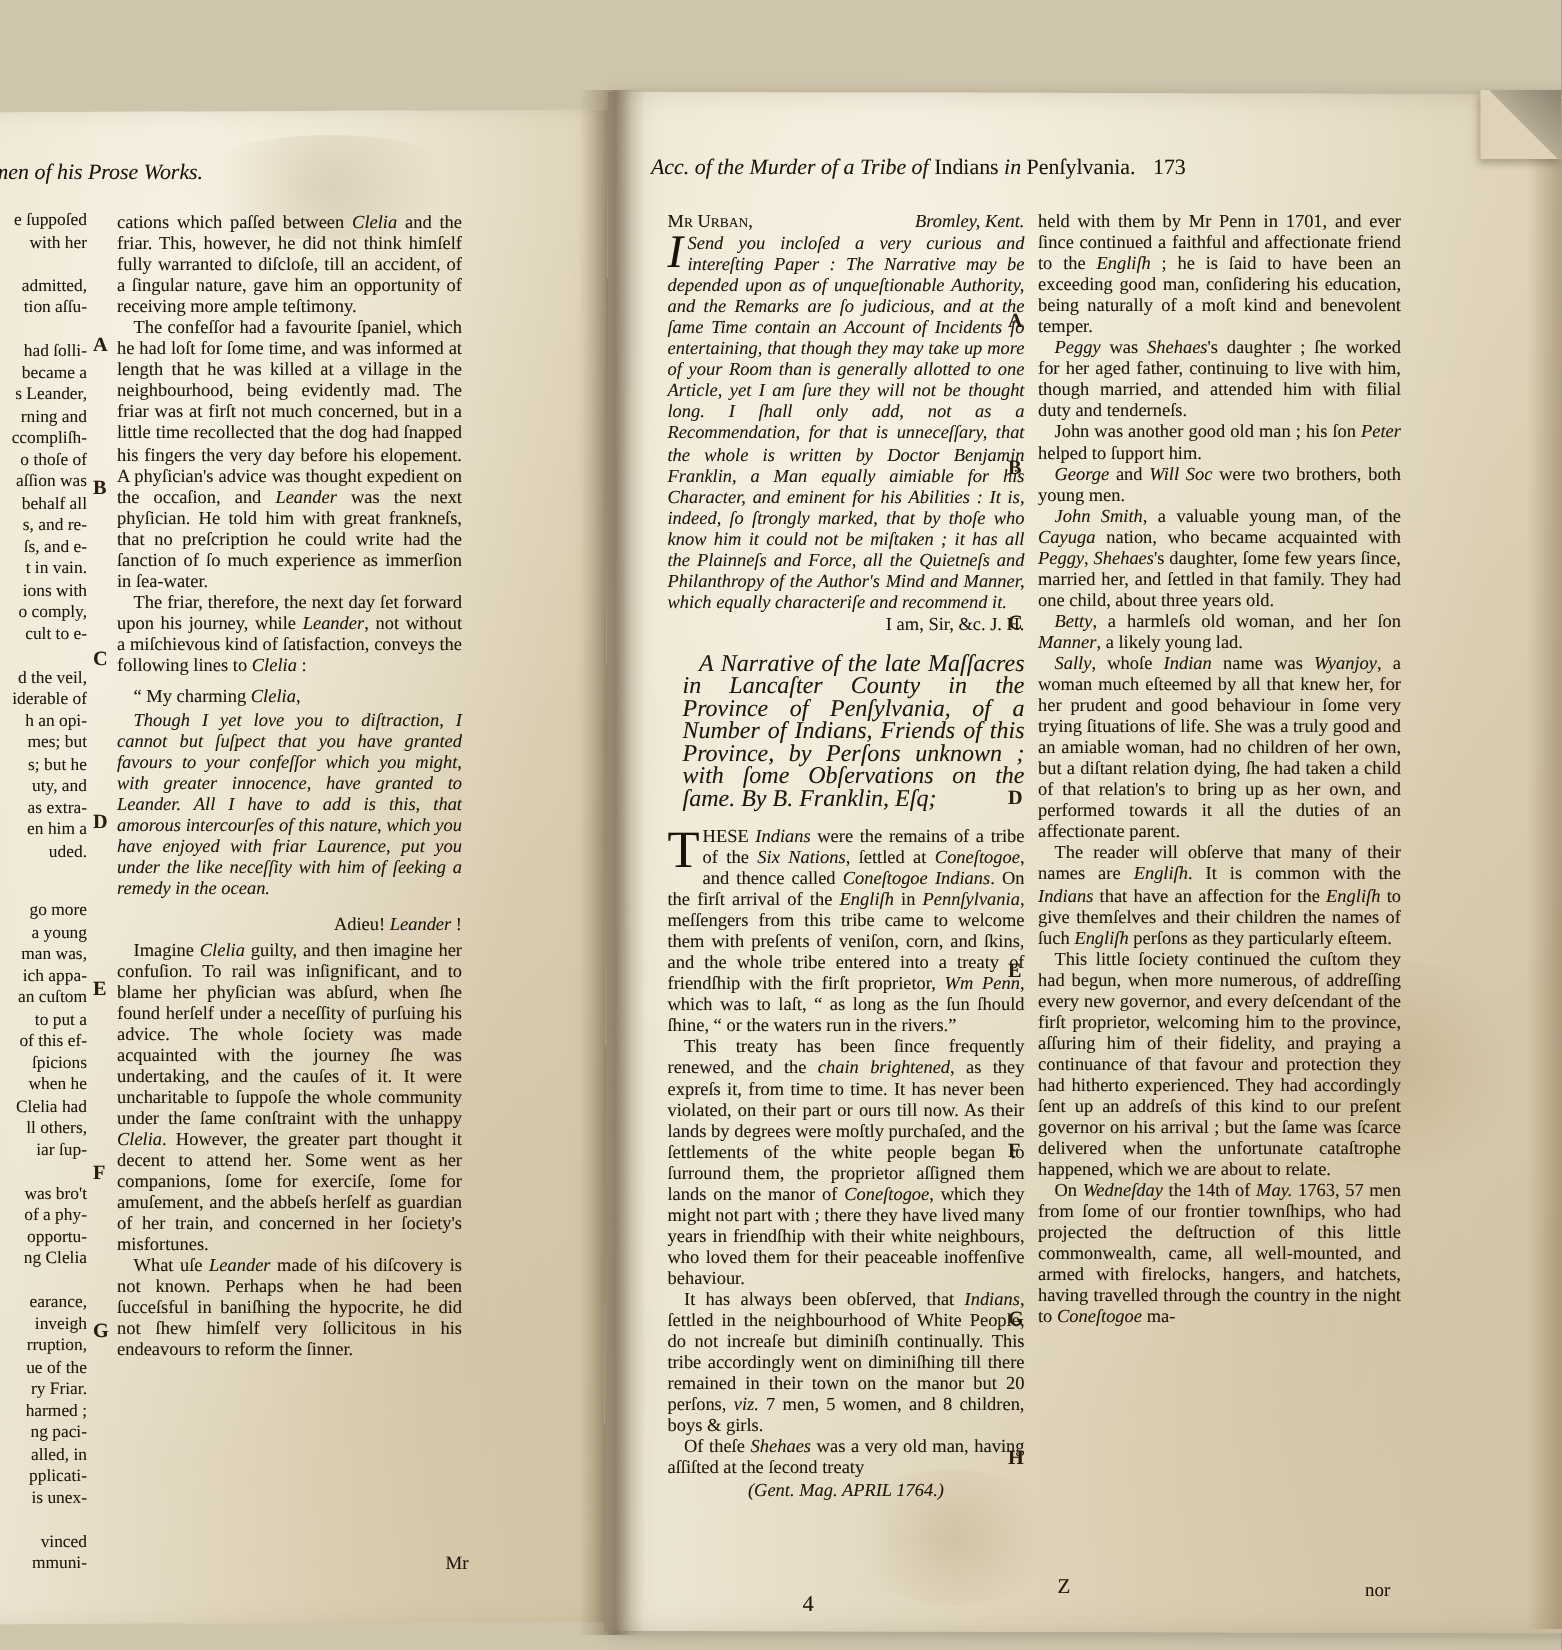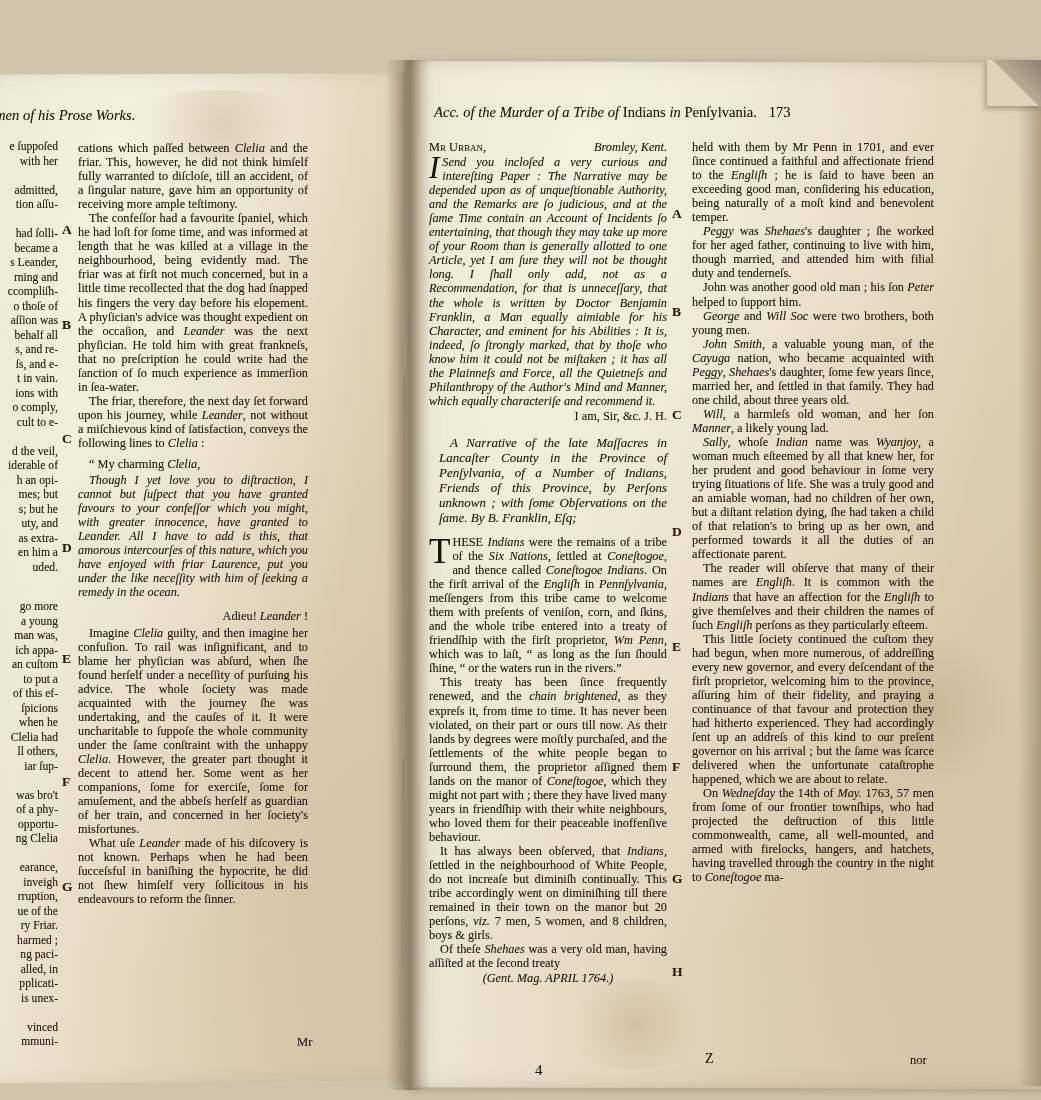--- a/index.html
+++ b/index.html
@@ -130,21 +130,21 @@
     padding: 0 3px 0 0;
     font-style: italic;
     color: #1a1209;
   }
 
   .center { text-align: center; text-indent: 0 !important; }
   .right  { text-align: right;  text-indent: 0 !important; }
   .title-block {
     text-indent: 0;
     font-style: italic;
-    font-size: 13px;
+    font-size: 16px;
     line-height: 15px;
     padding-left: 10px;
     text-indent: -10px;
   }
   .letter-body { font-style: italic; }
   .catchword {
     position: absolute;
     font-size: 12.6px;
   }
   .folio {
@@ -275,21 +275,21 @@
   <div class="page" style="left:420px;top:0;width:620px;height:1100px;">
 
     <div class="running-head" style="left:14px; top:105px; width:590px;">
       <span>Acc. of the Murder of a Tribe of</span>
       <span class="rm">Indians</span>
       <span>in</span>
       <span class="rm">Penſylvania.</span>
       <span class="rm" style="margin-left:8px;">173</span>
     </div>
 
-    <div class="col" style="left:9px; top:140px; width:238px;">
+    <div class="col" style="left:25px; top:140px; width:238px;">
 
       <p class="noind" style="display:flex; justify-content:space-between;">
         <span class="sc">Mr Urban,</span>
         <span class="it">Bromley, Kent.</span>
       </p>
 
       <p class="noind letter-body" style="margin-top:1px;">
         <span class="bigI">I</span><span>Send you incloſed a very curious and intereſting Paper : The Narrative may be depended upon as of unqueſtionable Authority, and the Remarks are ſo judicious, and at the ſame Time contain an Account of Incidents ſo entertaining, that though they may take up more of your Room than is generally allotted to one Article, yet I am ſure they will not be thought long. I ſhall only add, not as a Recommendation, for that is unneceſſary, that the whole is written by Doctor Benjamin Franklin, a Man equally aimiable for his Character, and eminent for his Abilities : It is, indeed, ſo ſtrongly marked, that by thoſe who know him it could not be miſtaken ; it has all the Plainneſs and Force, all the Quietneſs and Philanthropy of the Author's Mind and Manner, which equally characteriſe and recommend it.</span>
       </p>
       <p class="right" style="margin-top:1px;">I am, Sir, &amp;c.   J. H.</p>
@@ -304,21 +304,21 @@
       <p>Of theſe <i>Shehaes</i> was a very old man, having aſſiſted at the ſecond treaty</p>
       <p class="center it" style="margin-top:1px;">(Gent. Mag. APRIL 1764.)</p>
     </div>
 
     <div class="col" style="left:272px; top:140px; width:242px;">
       <p class="noind">held with them by Mr Penn in 1701, and ever ſince continued a faithful and affectionate friend to the <i>Engliſh</i> ; he is ſaid to have been an exceeding good man, conſidering his education, being naturally of a moſt kind and benevolent temper.</p>
       <p><i>Peggy</i> was <i>Shehaes</i>'s daughter ; ſhe worked for her aged father, continuing to live with him, though married, and attended him with filial duty and tenderneſs.</p>
       <p>John was another good old man ; his ſon <i>Peter</i> helped to ſupport him.</p>
       <p><i>George</i> and <i>Will Soc</i> were two brothers, both young men.</p>
       <p><i>John Smith</i>, a valuable young man, of the <i>Cayuga</i> nation, who became acquainted with <i>Peggy</i>, <i>Shehaes</i>'s daughter, ſome few years ſince, married her, and ſettled in that family. They had one child, about three years old.</p>
-      <p><i>Will</i>, a harmleſs old woman, and her ſon <i>Manner</i>, a likely young lad.</p>
+      <p><i>Betty</i>, a harmleſs old woman, and her ſon <i>Manner</i>, a likely young lad.</p>
       <p><i>Sally</i>, whoſe <i>Indian</i> name was <i>Wyanjoy</i>, a woman much eſteemed by all that knew her, for her prudent and good behaviour in ſome very trying ſituations of life. She was a truly good and an amiable woman, had no children of her own, but a diſtant relation dying, ſhe had taken a child of that relation's to bring up as her own, and performed towards it all the duties of an affectionate parent.</p>
       <p>The reader will obſerve that many of their names are <i>Engliſh</i>. It is common with the <i>Indians</i> that have an affection for the <i>Engliſh</i> to give themſelves and their children the names of ſuch <i>Engliſh</i> perſons as they particularly eſteem.</p>
       <p>This little ſociety continued the cuſtom they had begun, when more numerous, of addreſſing every new governor, and every deſcendant of the firſt proprietor, welcoming him to the province, aſſuring him of their fidelity, and praying a continuance of that favour and protection they had hitherto experienced. They had accordingly ſent up an addreſs of this kind to our preſent governor on his arrival ; but the ſame was ſcarce delivered when the unfortunate cataſtrophe happened, which we are about to relate.</p>
       <p>On <i>Wedneſday</i> the 14th of <i>May.</i> 1763, 57 men from ſome of our frontier townſhips, who had projected the deſtruction of this little commonwealth, came, all well-mounted, and armed with firelocks, hangers, and hatchets, having travelled through the country in the night to <i>Coneſtogoe</i> ma-</p>
     </div>
 
     <div class="signature" style="left:285px; top:1052px;">Z</div>
     <div class="catchword" style="left:490px; top:1053px;">nor</div>
     <div class="folio" style="left:115px; top:1063px;">4</div>
 

